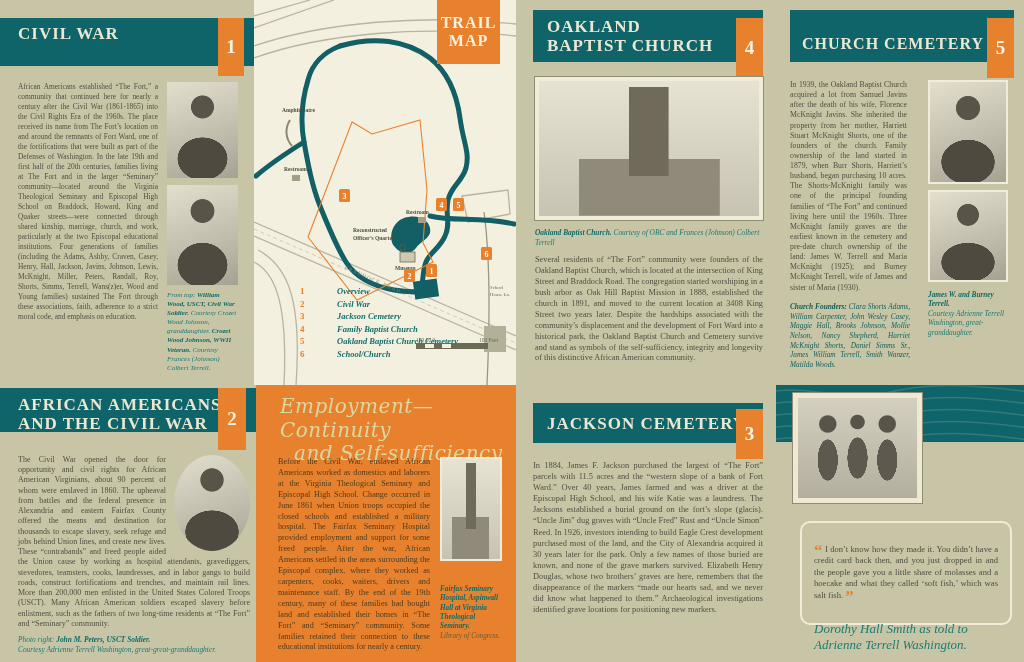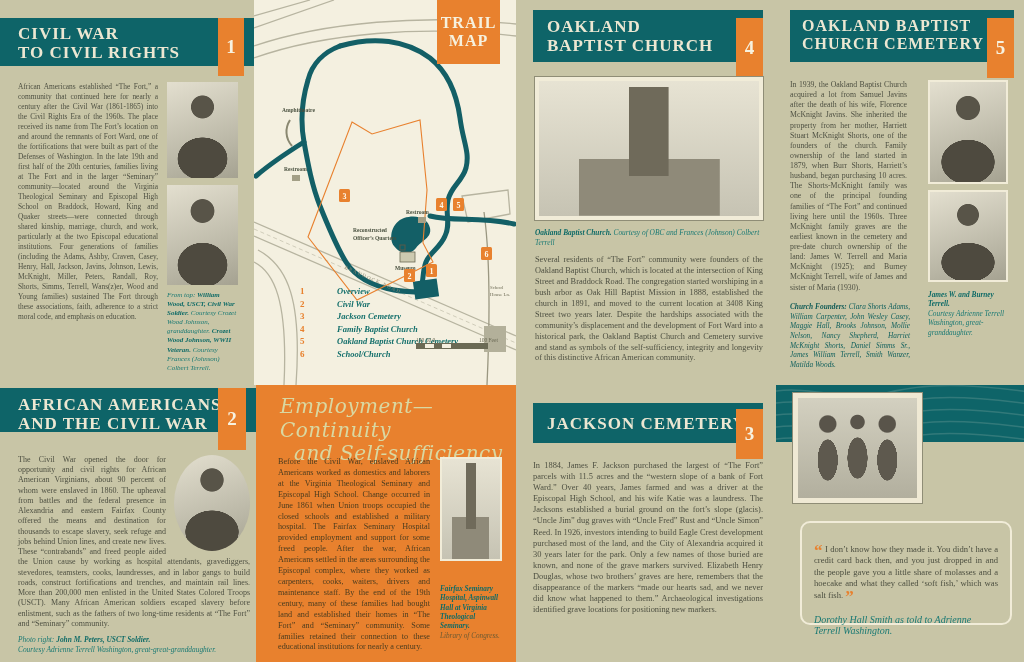--- a/index.html
+++ b/index.html
@@ -33,32 +33,31 @@
   .lg-n{color:#e8812e;font-weight:bold;font-size:9px;width:8px;}
   .lg-t{color:#15706c;font-weight:bold;font-style:italic;font-size:8.5px;white-space:nowrap;padding-left:24px;}
   .script-title{font-family:"DejaVu Serif",serif;font-style:italic;color:#d9d8a2;
                 font-size:20px;line-height:1.18;letter-spacing:.5px;}
   .founders{font-size:7.3px;font-style:italic;color:#14625e;line-height:1.32;text-align:justify;}
   .founders b{font-style:italic;color:#0f5a56;}
   .quote-box{position:absolute;border:2px solid #f1ecd8;border-radius:10px;
              padding:21px 12px 6px 12px;box-sizing:border-box;}
   .q{font-size:8.6px;color:#4c4f40;line-height:1.33;text-align:justify;}
   .qm{color:#e8812e;font-weight:bold;font-size:17px;line-height:0;vertical-align:-4px;}
-  .attr{font-size:10px;font-style:italic;color:#1b7a74;margin-top:13px;}
+  .attr{font-size:13px;font-style:italic;color:#1b7a74;margin-top:20px;}
 </style>
 </head>
 <body>
 
 <div class="page">
 
   <section class="panel" style="left:0;top:0;width:254px;height:385px;">
     <header class="hd" style="left:0;top:18px;width:254px;height:48px;">
       <div class="t" style="padding:6px 0 0 18px;">
         <span>CIVIL WAR</span><br>
-        <span>TO CIVIL RIGHTS</span>
       </div>
       <div class="numbox" style="left:218px;top:0;width:26px;height:58px;">1</div>
     </header>
     <div style="position:absolute;left:18px;top:82px;width:220px;display:flex;gap:9px;">
       <div class="bt" style="width:140px;font-size:7.4px;line-height:1.35;">African Americans established “The Fort,” a community that continued here for nearly a century after the Civil War (1861-1865) into the Civil Rights Era of the 1960s. The place received its name from The Fort’s location on and around the remnants of Fort Ward, one of the fortifications that were built as part of the Defenses of Washington. In the late 19th and first half of the 20th centuries, families living at The Fort and in the larger “Seminary” community—located around the Virginia Theological Seminary and Episcopal High School on Braddock, Howard, King and Quaker streets—were connected through shared kinship, marriage, church, and work, particularly at the two Episcopal educational institutions. Four generations of families (including the Adams, Ashby, Craven, Casey, Henry, Hall, Jackson, Javins, Johnson, Lewis, McKnight, Miller, Peters, Randall, Roy, Shorts, Simms, Terrell, Wans(z)er, Wood and Young families) sustained The Fort through these associations, faith, adherence to a strict moral code, and emphasis on education.</div>
       <aside style="width:71px;">
         <div class="photo portrait" style="width:71px;height:96px;"></div>
         <div class="photo portrait" style="width:71px;height:100px;margin-top:7px;"></div>
         <div class="cap" style="font-size:7px;margin-top:6px;">
           <span>From top: </span><b>William Wood, USCT, Civil War Soldier.</b>
@@ -191,21 +190,21 @@
     <div class="cap" style="position:absolute;left:19px;top:228px;width:228px;font-size:7.4px;">
       <b>Oakland Baptist Church.</b>
       <span>Courtesy of OBC and Frances (Johnson) Colbert Terrell</span>
     </div>
     <div class="bt" style="position:absolute;left:19px;top:255px;width:228px;font-size:8.3px;line-height:1.32;">Several residents of “The Fort” community were founders of the Oakland Baptist Church, which is located at the intersection of King Street and Braddock Road. The congregation started worshiping in a bush arbor as Oak Hill Baptist Mission in 1888, established the church in 1891, and moved to the current location at 3408 King Street two years later. Despite the hardships associated with the community’s displacement and the development of Fort Ward into a historical park, the Oakland Baptist Church and Cemetery survive and stand as symbols of the self-sufficiency, integrity and longevity of this distinctive African American community.</div>
   </section>
 
   <section class="panel" style="left:776px;top:0;width:248px;height:385px;">
     <header class="hd" style="left:14px;top:10px;width:224px;height:52px;">
       <div class="t" style="padding:7px 0 0 12px;font-size:16px;">
-        <span>OAKLAND BAPTIST</span><br>
+        <br>
         <span>CHURCH CEMETERY</span>
       </div>
       <div class="numbox" style="right:0;top:8px;width:27px;height:60px;">5</div>
     </header>
     <div class="bt" style="position:absolute;left:14px;top:80px;width:117px;font-size:7.8px;line-height:1.3;">In 1939, the Oakland Baptist Church acquired a lot from Samuel Javins after the death of his wife, Florence McKnight Javins. She inherited the property from her mother, Harriett Stuart McKnight Shorts, one of the founders of the church. Family ownership of the land started in 1879, when Burr Shorts, Harriett’s husband, began purchasing 10 acres. The Shorts-McKnight family was one of the principal founding families of “The Fort” and continued living here until the 1960s. Three McKnight family graves are the earliest known in the cemetery and pre-date church ownership of the land: James W. Terrell and Maria McKnight (1925); and Burney McKnight Terrell, wife of James and sister of Maria (1930).</div>
     <div class="founders" style="position:absolute;left:14px;top:302px;width:120px;">
       <b>Church Founders:</b>
       <span>Clara Shorts Adams, William Carpenter, John Wesley Casey, Maggie Hall, Brooks Johnson, Mollie Nelson, Nancy Shepherd, Harriet McKnight Shorts, Daniel Simms Sr., James William Terrell, Smith Wanzer, Matilda Woods.</span>
     </div>
     <div class="photo portrait" style="position:absolute;left:152px;top:80px;width:80px;height:104px;border:2px solid #f1ecd8;"></div>

